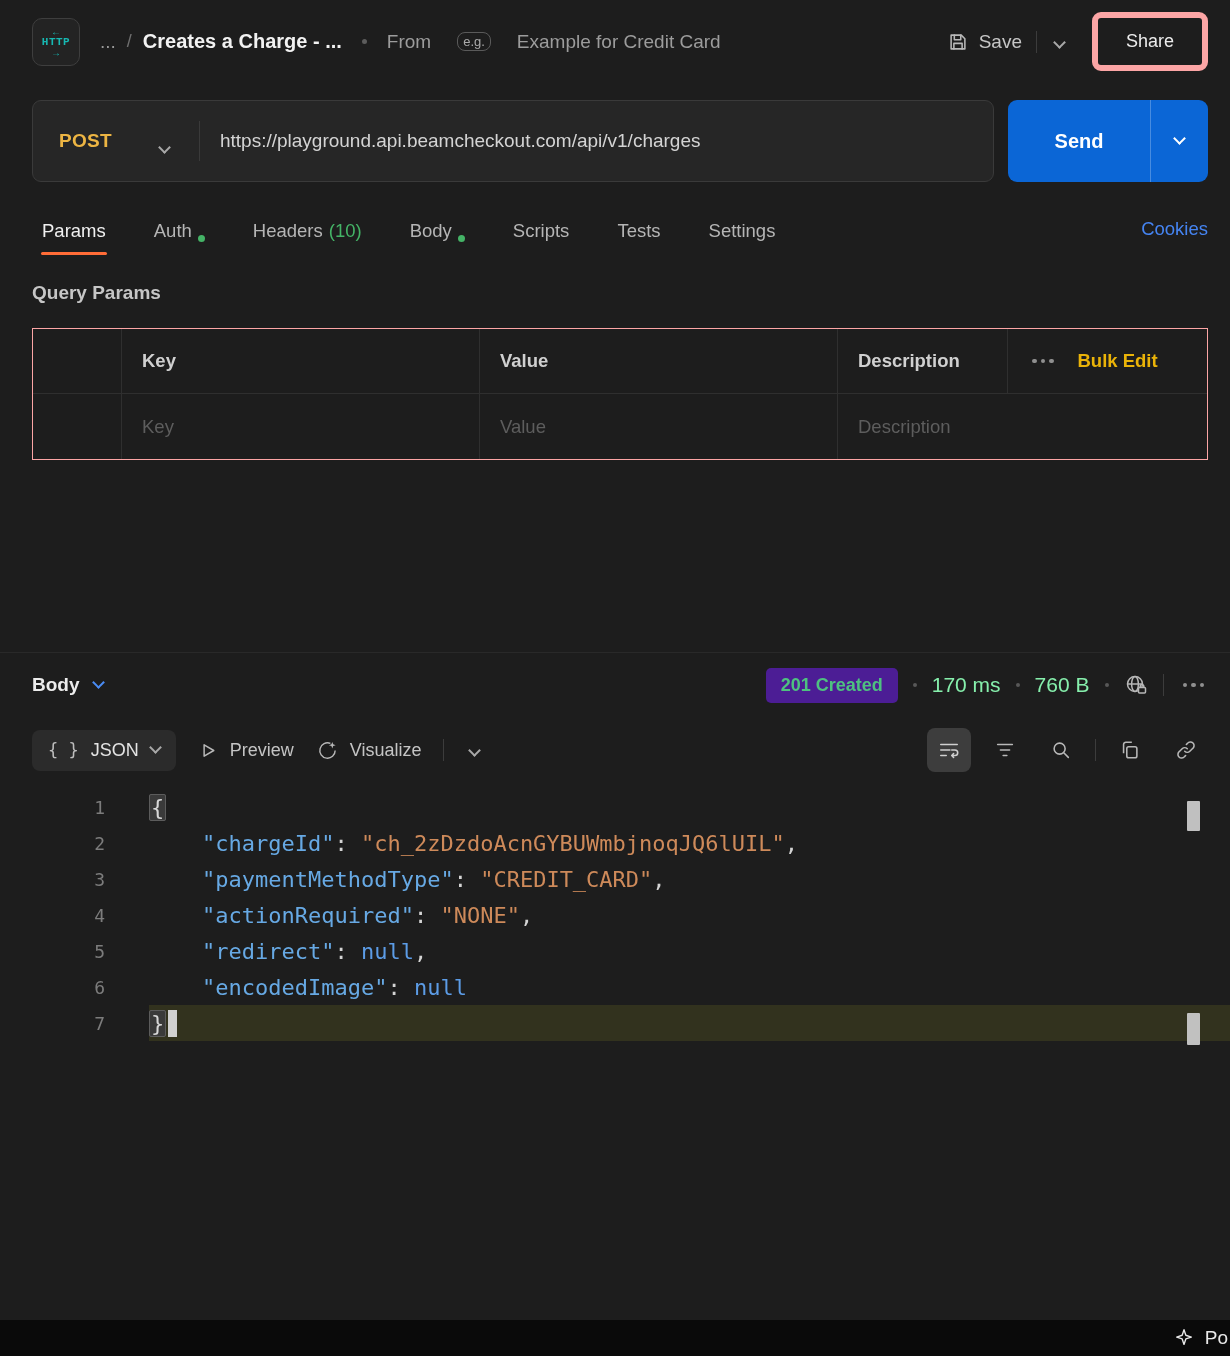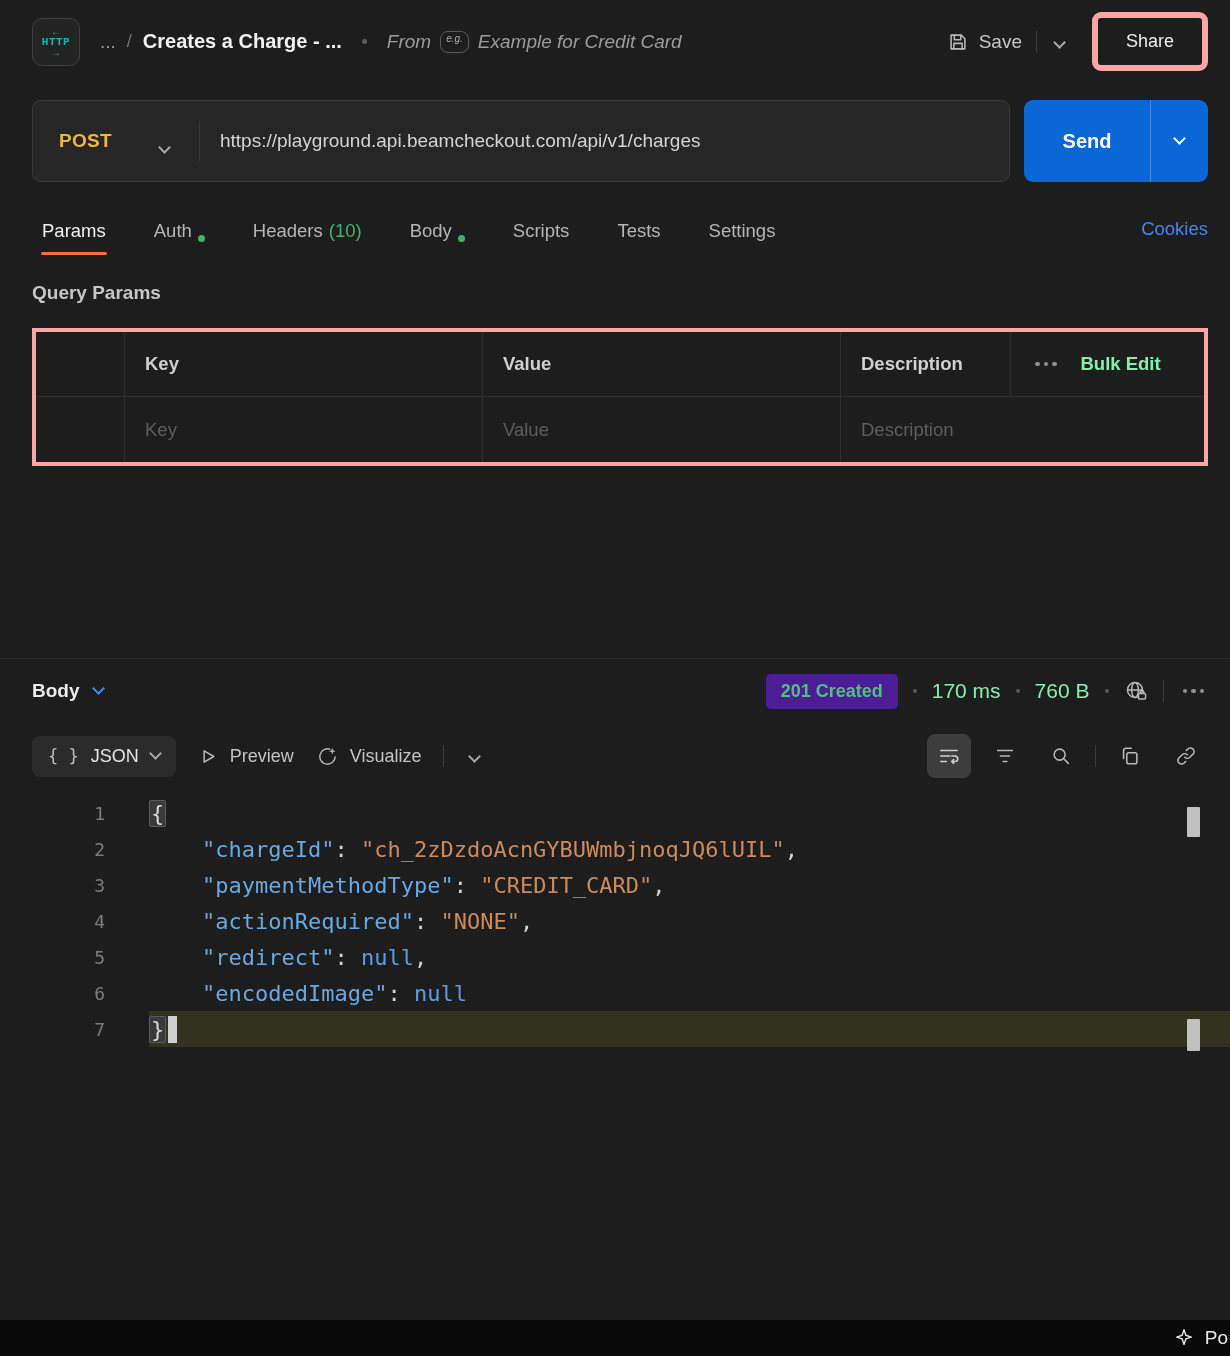--- a/index.html
+++ b/index.html
@@ -11,69 +11,69 @@
   .topbar { display:flex; align-items:center; gap:14px; padding:13px 22px 0 32px; height:70px; }
   .http-icon { width:48px; height:48px; border:1px solid #3e3e3e; border-radius:10px; background:#232323;
     display:flex; flex-direction:column; align-items:center; justify-content:center; color:#17b8b2; flex:none; cursor:pointer; }
   .http-arrow { font-size:10px; line-height:9px; }
   .http-label { font-family:Liberation Mono, monospace; font-size:11px; font-weight:bold; line-height:12px; letter-spacing:.5px; }
   .bc { display:flex; align-items:center; gap:11px; margin-left:6px; }
   .bc-ellipsis { color:#9a9a9a; font-size:19px; cursor:pointer; }
   .bc-sep { color:#6f6f6f; font-size:18px; }
   .bc-title { color:#f2f2f2; font-weight:700; font-size:20px; cursor:pointer; }
   .dot-sep { width:5px; height:5px; border-radius:50%; background:#5c5c5c; margin:0 6px; flex:none; }
-  .from-group { display:flex; gap:9px; color:#9c9c9c; font-size:19px;font-style:italic; }
-  .eg-badge { border:1px solid #5a5a5a; border-radius:8px; font-size:10px; padding:1px 5px; color:#aaaaaa; }
+  .from-group { display:flex; align-items:center; gap:26px; color:#9c9c9c; font-size:19px; }
+  .eg-badge { border:1px solid #5a5a5a; border-radius:8px; font-size:13px; padding:1px 5px; color:#aaaaaa; }
   .flex-spacer { flex:1; }
   .save-group { display:flex; align-items:center; gap:10px; color:#c6c6c6; font-size:19px; cursor:pointer; }
   .vdiv { width:1px; height:22px; background:#3c3c3c; flex:none; }
   .chev { width:9px; height:9px; border-right:2px solid #a8a8a8; border-bottom:2px solid #a8a8a8;
     transform:rotate(45deg); display:inline-block; margin-top:-5px; flex:none; }
   .chev.blue { border-color:#4a8cf5; }
   .chev.white { border-color:#ffffff; }
   .chev-btn { padding:6px 4px; cursor:pointer; }
   .share-btn { border:6px solid #fca5a5; background:transparent; color:#ececec; font-size:18px;
     border-radius:9px; padding:13px 28px; font-family:inherit; margin-left:10px; cursor:pointer; }
 
   
   .url-row { display:flex; gap:14px; margin:30px 22px 0 32px; height:82px; }
   .url-bar { flex:1; display:flex; align-items:center; background:#262626; border:1px solid #3a3a3a; border-radius:9px; }
   .method-select { display:flex; align-items:flex-end; gap:48px; padding:0 30px 0 26px; cursor:pointer; }
   .method-label { color:#edb543; font-weight:700; font-size:19px; letter-spacing:.3px; }
   .url-divider { width:1px; height:40px; background:#3a3a3a; margin-right:6px; }
   .url-input { flex:1; background:transparent; border:none; outline:none; color:#d4d4d4; font-size:19px; font-family:inherit; padding:0 14px; }
-  .send-btn { width:184px; display:flex; background:#0b66d6; border-radius:9px; overflow:hidden; cursor:pointer; flex:none; }
+  .send-btn { width:200px; display:flex; background:#0b66d6; border-radius:9px; overflow:hidden; cursor:pointer; flex:none; }
   .send-main { flex:1; display:flex; align-items:center; justify-content:center; color:#fff; font-weight:700; font-size:20px; }
   .send-chev { width:58px; display:flex; align-items:center; justify-content:center; border-left:1px solid rgba(255,255,255,.25); cursor:pointer; }
 
   
   .tabs-row { display:flex; align-items:center; margin:26px 22px 0 32px; height:48px; font-size:18.5px; color:#b5b5b5; }
   .tabs-items { display:flex; align-items:center; height:100%; }
   .tab { display:flex; align-items:flex-end; gap:6px; margin-right:37px; padding:10px 1px 13px; position:relative; cursor:pointer;margin-left:9px; }
   .tab.active { color:#f0f0f0; }
   .tab.active::after { content:""; position:absolute; left:0; right:0; bottom:0; height:3px; background:#ff6c37; border-radius:2px; }
   .tab-dot { width:7px; height:7px; border-radius:50%; background:#44b366; margin-top:2px; }
   .tab-count { color:#44b366; }
   .cookies { margin-left:auto; color:#4584f2; cursor:pointer; padding-bottom:6px; }
 
   
   .qp-title { margin:26px 22px 0 32px; color:#c6c6c6; font-weight:700; font-size:19px; }
-  .qp-table { margin:24px 22px 0 32px; border:4px solid #fca5a5; font-size:18.5px; }
+  .qp-table { margin:24px 22px 0 32px; border:1px solid #fca5a5; font-size:18.5px; }
   .qp-row { display:flex; height:64px; }
   .qp-row.qp-body { border-top:1px solid #2f2f2f; height:66px; }
   .qp-cell { display:flex; align-items:center; padding:0 20px; border-left:1px solid #2f2f2f; min-width:0; }
   .qp-cell:first-child { border-left:none; }
   .qp-check { width:88px; flex:none; }
   .qp-col-key, .qp-col-value { width:358px; flex:none; }
   .qp-col-desc { width:170px; flex:none; }
   .qp-actions { flex:1; gap:20px; }
   .qp-desc-row { flex:1; }
   .qp-head .qp-cell { color:#d0d0d0; font-weight:700; }
   .placeholder { color:#5d5d5d; font-weight:400; cursor:text; }
-  .bulk-edit { color:#86efac; cursor:pointer; }
+  .bulk-edit { color:#eab308; cursor:pointer; }
   .dots { display:inline-flex; gap:4px; align-items:center; cursor:pointer; padding:4px; }
   .dots i { width:4.5px; height:4.5px; border-radius:50%; background:#8f8f8f; }
   .params-empty { height:192px; }
 
   
   .resp-section { border-top:1px solid #292929; }
   .resp-header { display:flex; align-items:center; padding:0 22px 0 32px; height:64px; }
   .resp-body-toggle { display:flex; align-items:center; gap:14px; font-size:19px; color:#ececec; font-weight:600; cursor:pointer; }
   .resp-meta { margin-left:auto; display:flex; align-items:center; gap:15px; }
   .status-badge { background:#4c1d95; color:#4ec180; font-size:18px; font-weight:600; padding:7px 15px; border-radius:5px; cursor:pointer; }

